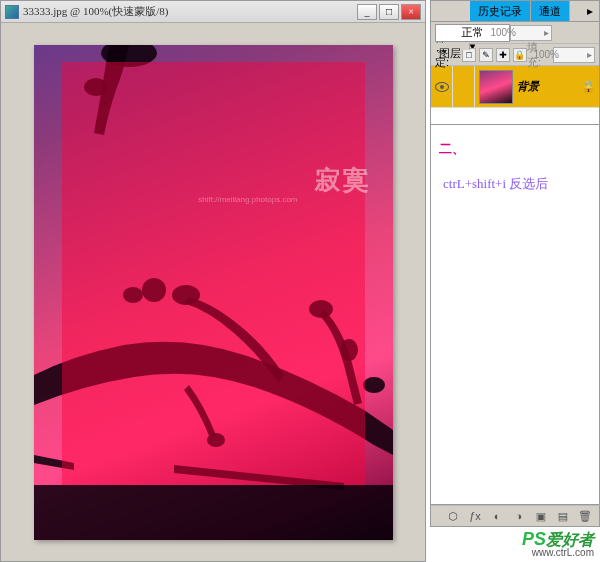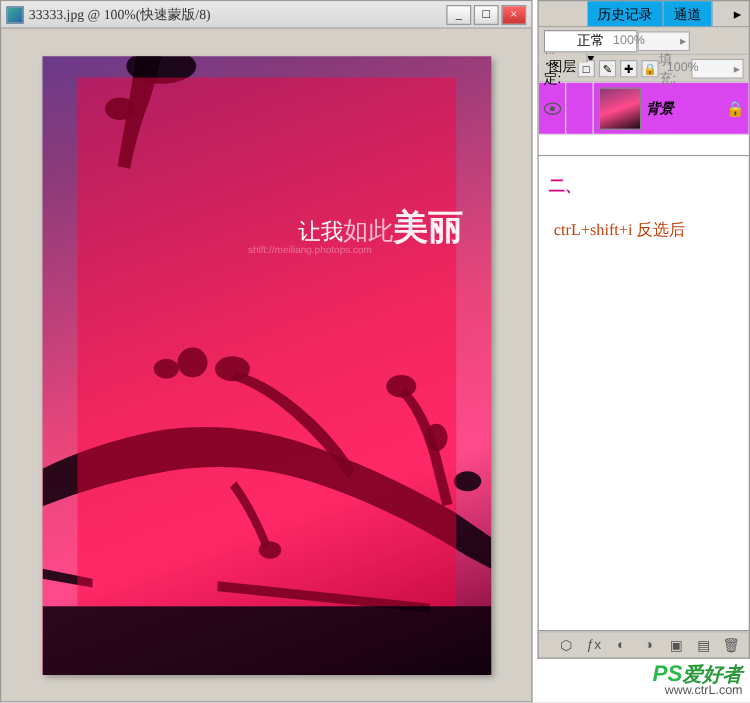--- a/index.html
+++ b/index.html
@@ -32,32 +32,32 @@
 
 .layer-panel { border: 1px solid #999; border-top: none; background: #d4d0c8; }
 .panel-row { display: flex; align-items: center; padding: 2px 4px; border-bottom: 1px solid #bbb; height: 22px; font-size: 11px; }
 .blend-select { width: 75px; height: 18px; border: 1px solid #999; background: #fff; font-size: 11px; padding: 0 2px; display: flex; align-items: center; justify-content: space-between; flex-direction: column; }
 .label { color: #888; margin-left: auto; margin-right: 2px; }
 .val-box { width: 42px; height: 16px; border: 1px solid #aaa; background: #f5f5f5; font-size: 10px; display: flex; align-items: center; justify-content: flex-end; padding-right: 2px; color: #888; gap: 28px; }
 .lock-icons { display: flex; gap: 3px; margin-left: 3px; }
 .lock-icons span { width: 14px; height: 14px; border: 1px solid #aaa; background: #eee; display: flex; align-items: center; justify-content: center; font-size: 9px; }
 
 .layer-list { background: #fff; height: 58px; overflow: hidden; }
-.layer-row { display: flex; align-items: center; height: 42px; border-bottom: 1px solid #ddd; background: #d946ef; }
+.layer-row { display: flex; align-items: center; height: 42px; border-bottom: 1px solid #ddd; background: #eab308; }
 .vis-col { width: 22px; height: 100%; border-right: 1px solid #ddd; display: flex; align-items: center; justify-content: center; }
 .eye { width: 14px; height: 10px; border: 1px solid #555; border-radius: 50%; position: relative; }
 .eye::after { content: ""; position: absolute; width: 4px; height: 4px; background: #555; border-radius: 50%; left: 4px; top: 2px; }
 .link-col { width: 22px; height: 100%; border-right: 1px solid #ddd; }
 .thumb { width: 34px; height: 34px; margin: 0 4px; border: 1px solid #888; background: linear-gradient(160deg,#8a3a7a,#ff4a8a,#1a0a15); }
 .layer-name { flex: 1; font-size: 11px; font-style: italic; font-weight: bold; }
 .lock-badge { width: 14px; height: 14px; margin-right: 4px; }
 
 .annotation-area { background: #fff; border: 1px solid #999; border-top: none; height: 380px; padding: 10px 8px; font-size: 13px; line-height: 2.2; }
 .annotation-area .step { color: #e00080; font-weight: bold; font-family: SimSun; margin-bottom: 6px; }
-.annotation-area .instr { color: #c2410c; font-family: SimSun; margin-left: 4px; }
+.annotation-area .instr { color: #8b5cf6; font-family: SimSun; margin-left: 4px; }
 
 .panel-footer { height: 22px; background: #d4d0c8; border: 1px solid #999; border-top: 1px solid #bbb; display: flex; align-items: center; justify-content: flex-end; gap: 6px; padding: 0 6px; }
 .panel-footer span { width: 16px; height: 16px; display: flex; align-items: center; justify-content: center; font-size: 11px; color: #555; cursor: pointer; }
 
 .watermark { position: absolute; right: 6px; bottom: 4px; font-size: 16px; font-weight: bold; font-style: italic; color: #2a9a3a; text-shadow: 0 0 3px #fff, 0 0 3px #fff; }
 .watermark .ps { font-size: 18px; color: #2ab84a; }
 .watermark .url2 { font-size: 10px; font-weight: normal; color: #555; display: block; text-align: right; margin-top: -4px; font-style: normal; }
 
 
 .silhouette { position: absolute; inset: 0; }
@@ -94,23 +94,21 @@
           <path d="M 155 340 Q 170 360 182 390 L 176 393 Q 165 365 150 345 Z"></path>
           <ellipse cx="182" cy="395" rx="9" ry="7"></ellipse>
           <rect x="0" y="440" width="359" height="55"></rect>
           <path d="M 0 410 L 40 418 L 40 425 L 0 418 Z"></path>
           <path d="M 140 420 L 310 438 L 310 445 L 140 428 Z"></path>
         </g>
       </svg>
       <div class="mask-overlay"></div>
       <div class="url">shift://meiliang.photops.com</div>
       <div class="title-text">
-        <div class="l2">
-          <span>让我</span><span class="accent">如此</span><span class="big">美</span><span class="big">丽</span>
-        </div>
+        <div class="l1">寂寞</div>
       </div>
     </div>
   </div>
 </div>
 
 <div class="panel-stack">
   <div class="tabs">
     <div class="tab active">图层</div>
     <div class="tab">历史记录</div>
     <div class="tab">通道</div>

